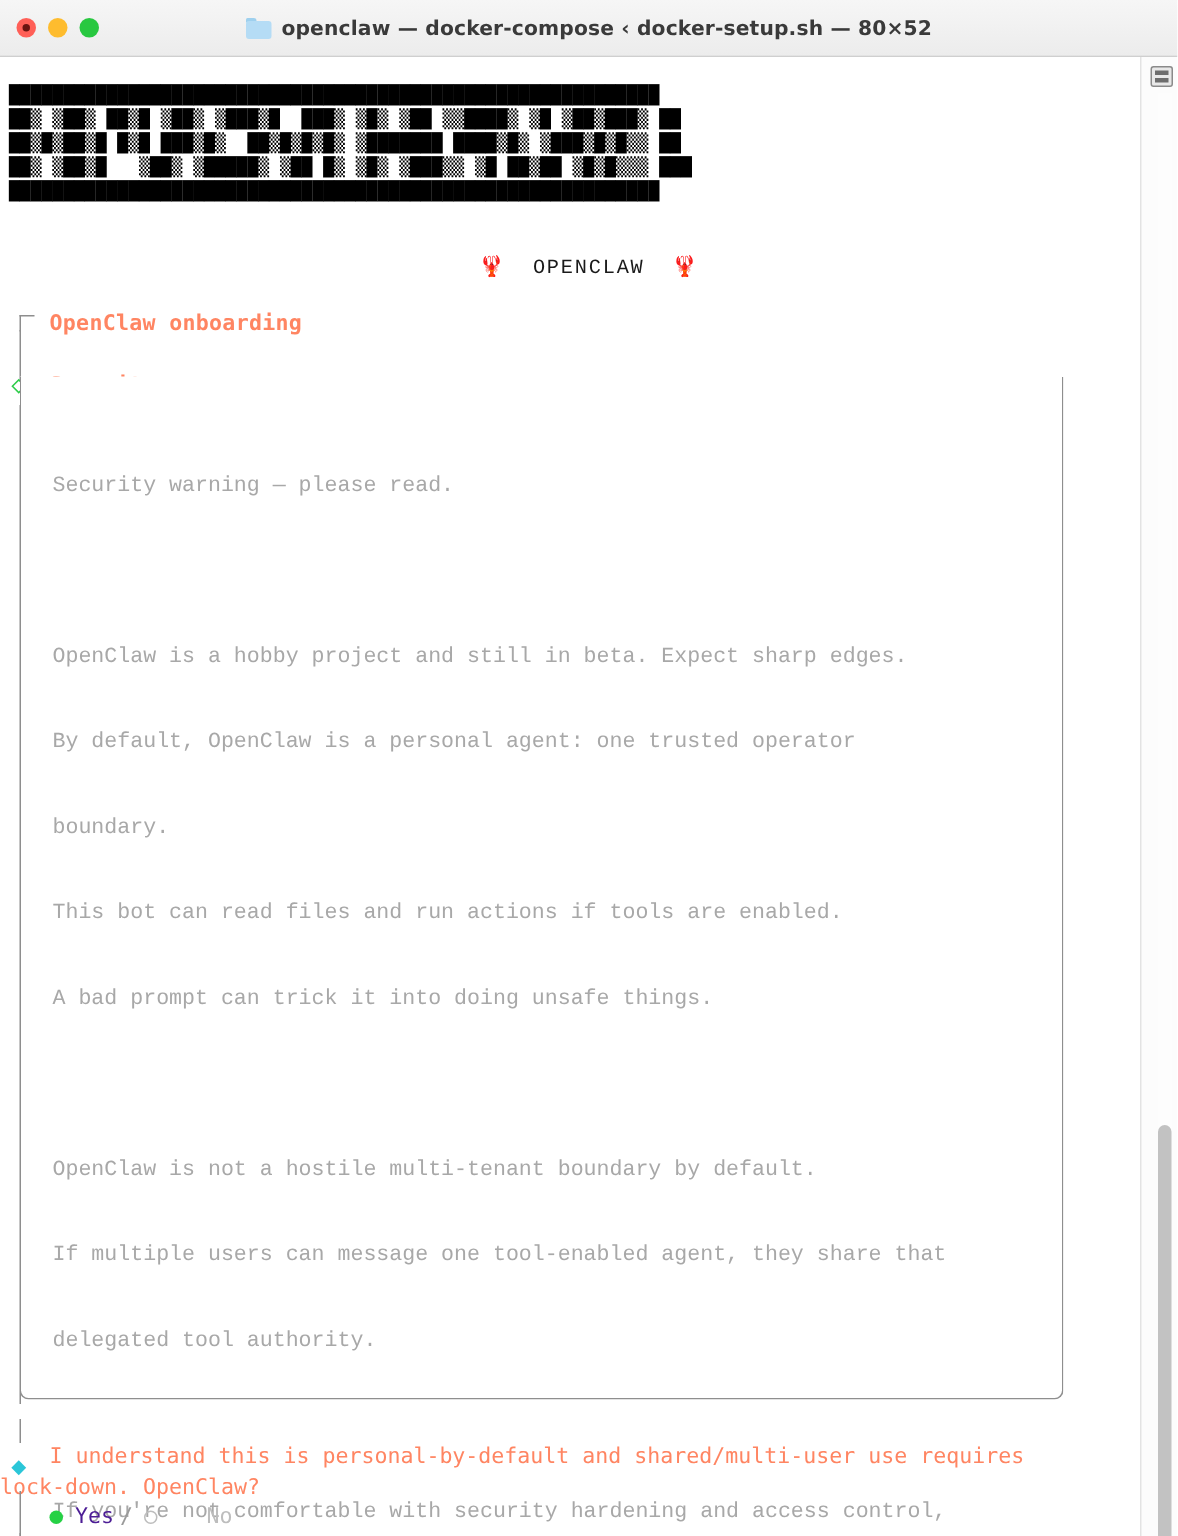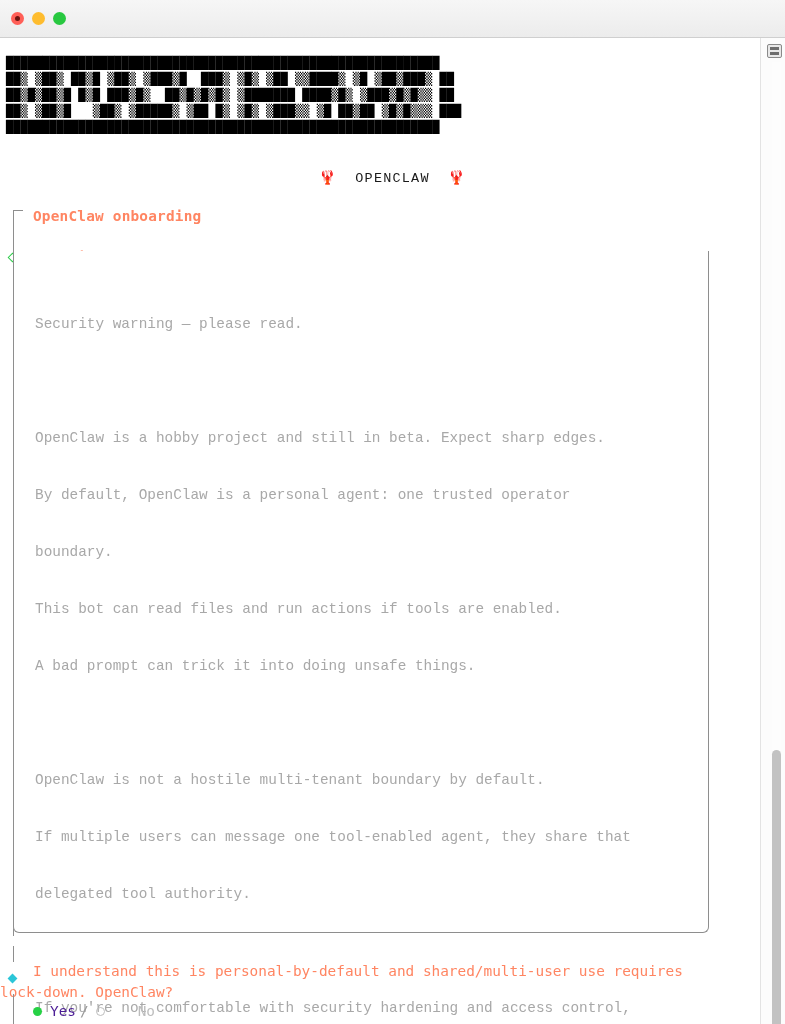--- a/index.html
+++ b/index.html
@@ -388,20 +388,27 @@
 </head>
 <body>
 
 <div class="window">
 
   <div class="titlebar">
     <div class="traffic">
       <span class="light red"></span>
       <span class="light yellow"></span>
       <span class="light green"></span>
+    </div>
+    <div class="title-center">
+      <span class="folder-icon">
+        <span class="tab"></span>
+          <span class="body"></span>
+      </span>
+      <span class="title-text">openclaw — docker-compose ‹ docker-setup.sh — 80×52</span>
     </div>
   </div>
 
   <div class="term">
 
     <div class="gutter">
       <div class="split-icon">
         <i class="a"></i>
           <i class="b"></i>
       </div>

